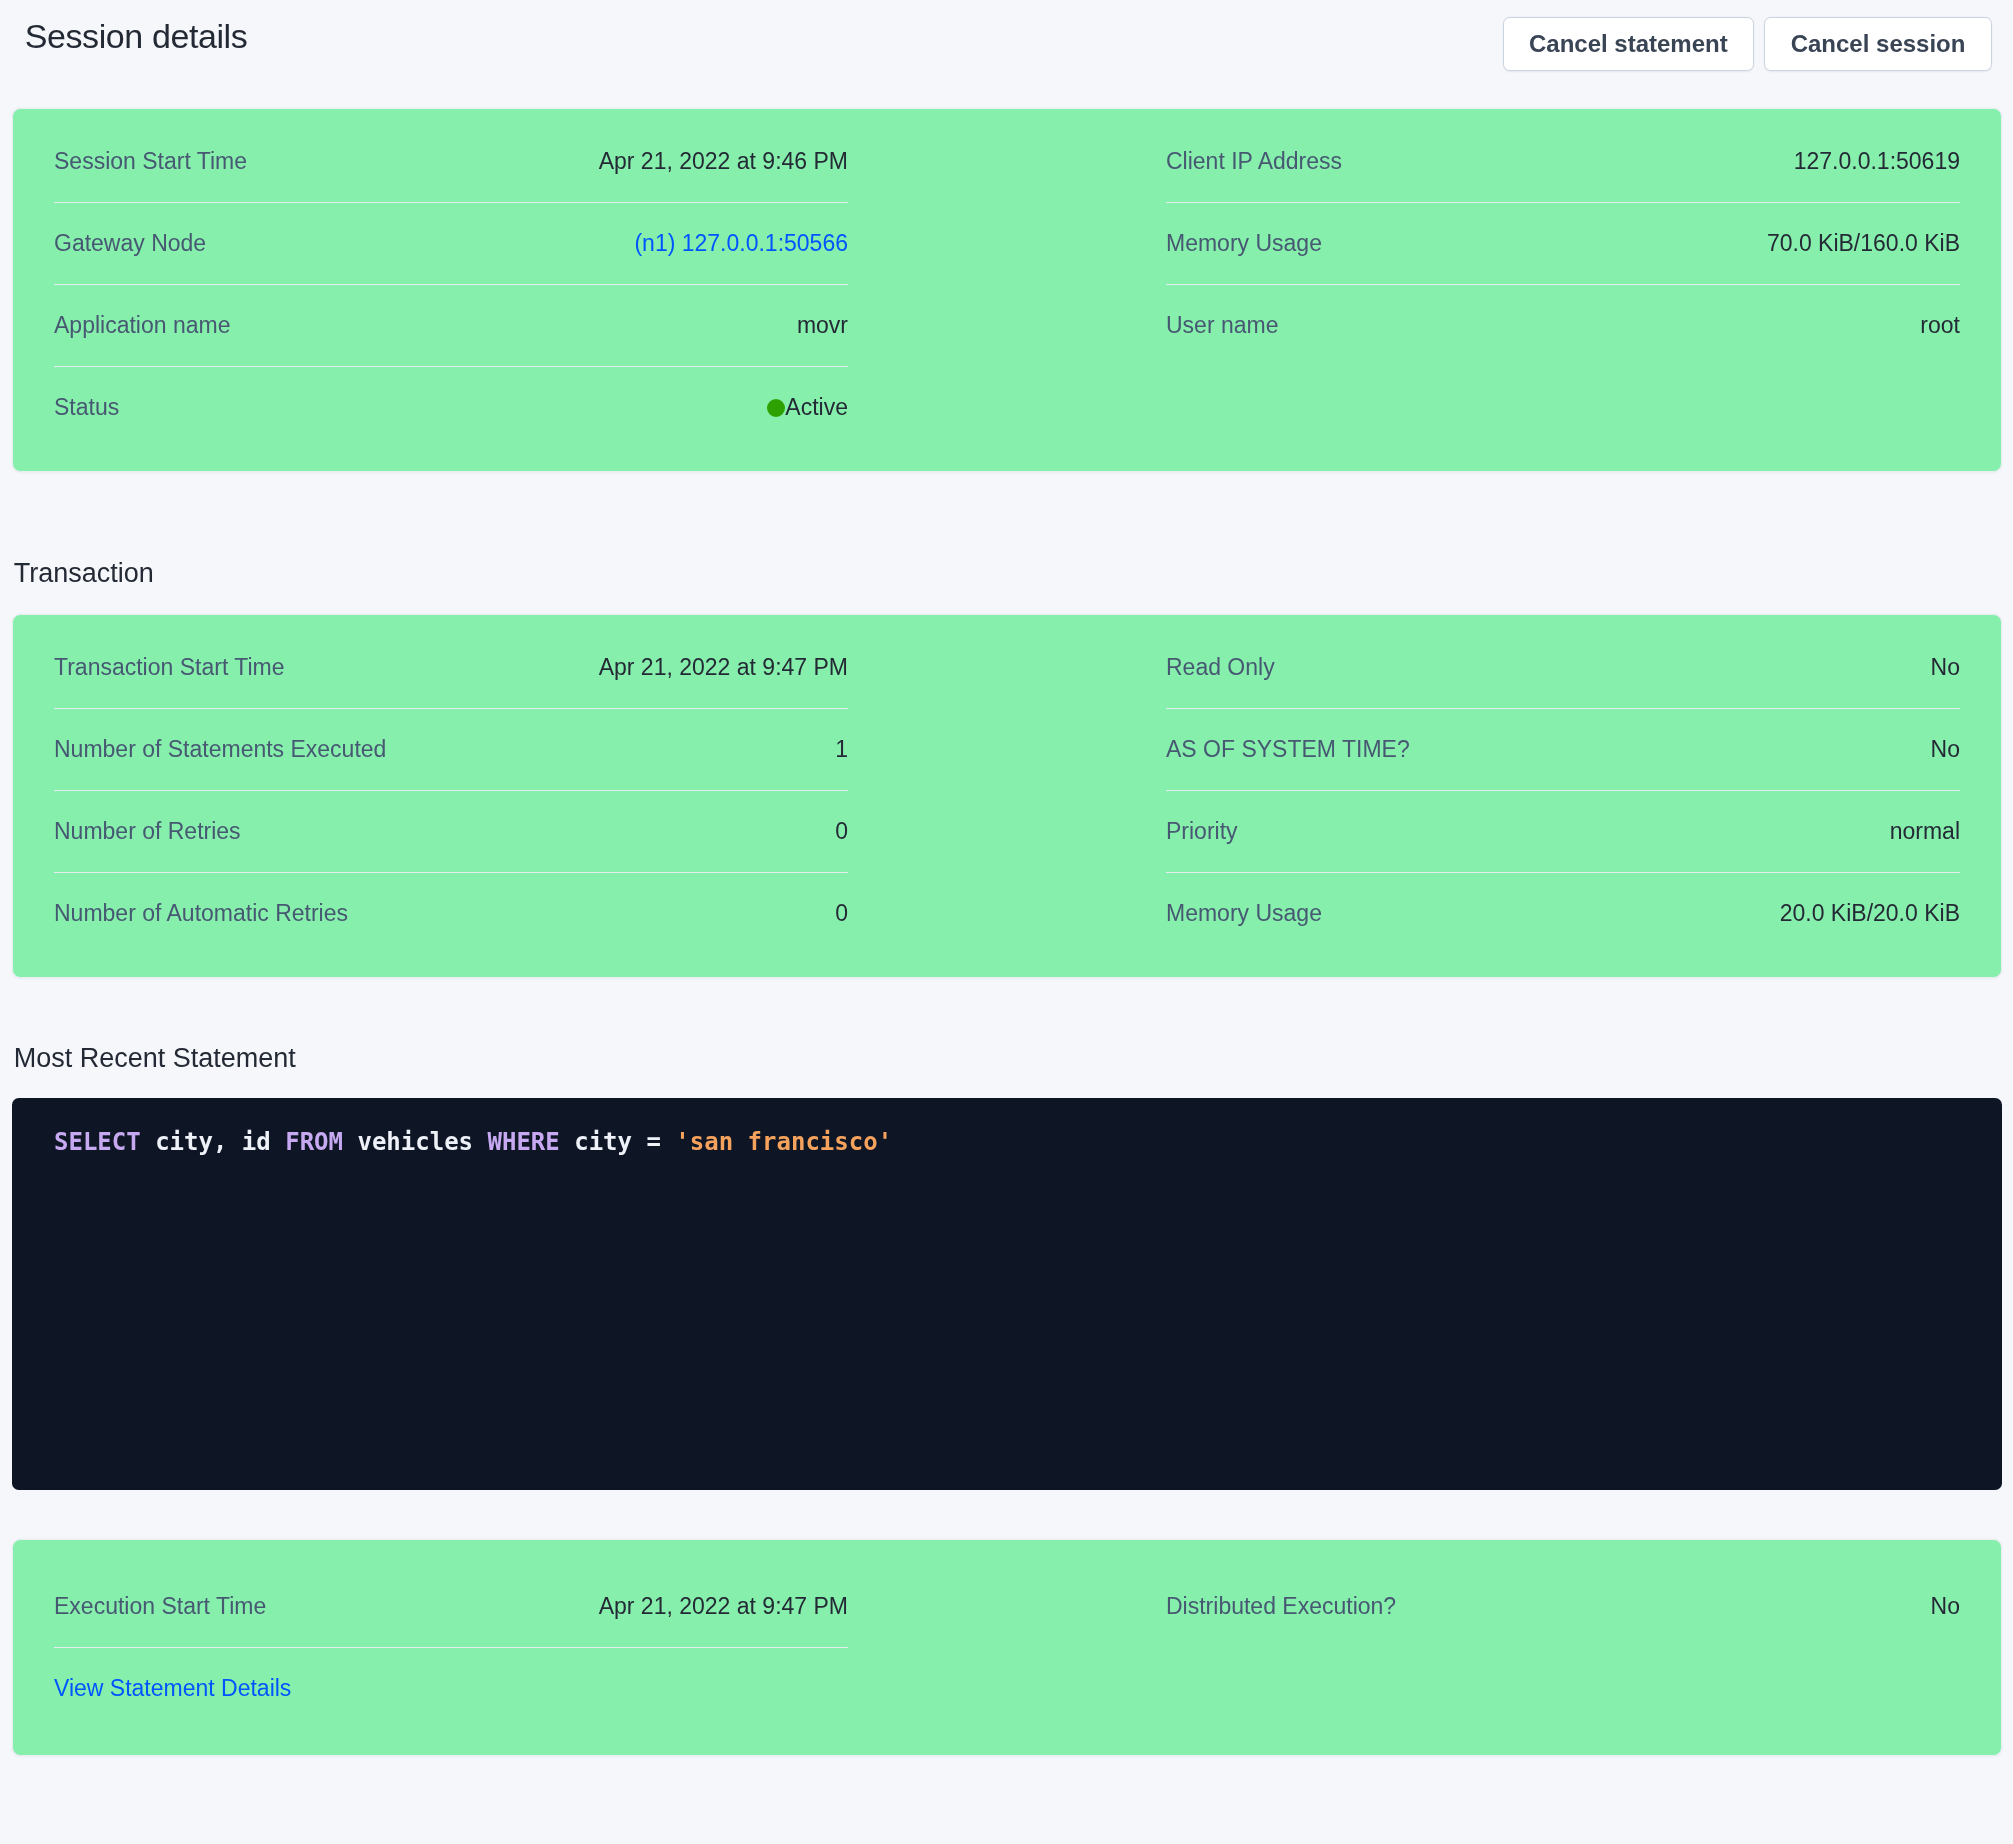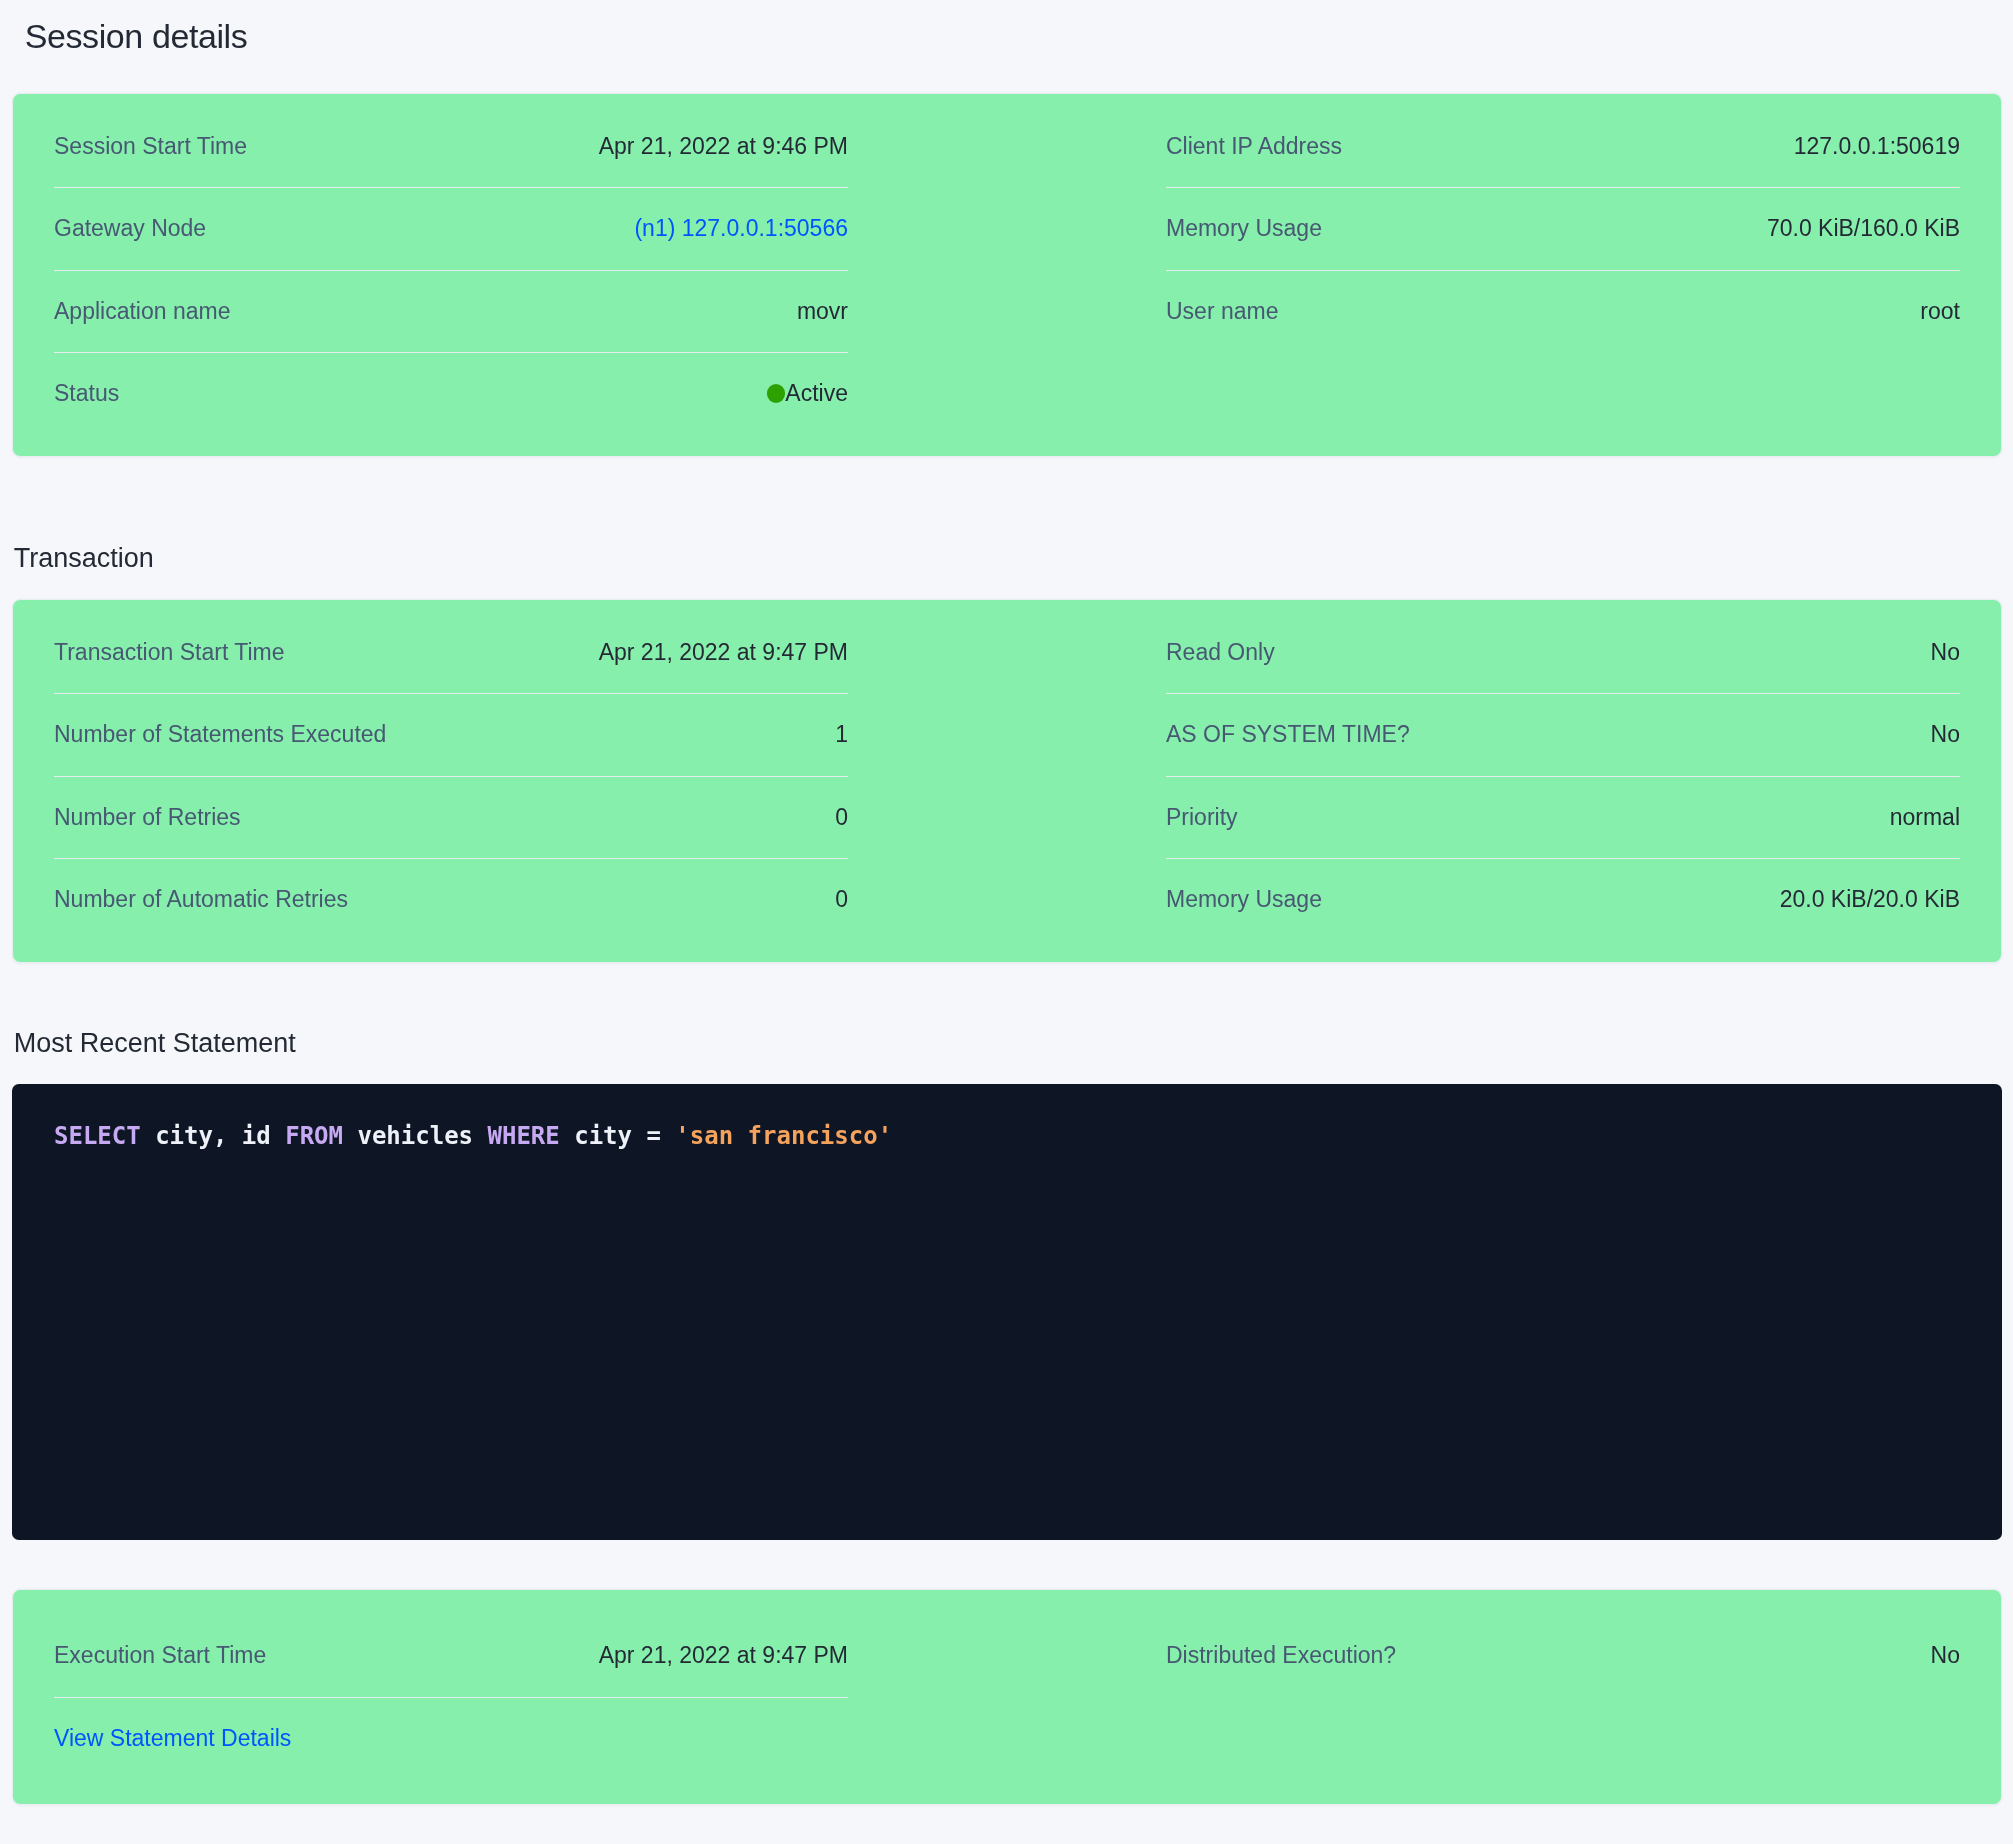--- a/index.html
+++ b/index.html
@@ -47,41 +47,45 @@
   .link-row { padding: 28px 0; font-size:23px; line-height:1.1; }
 
   
   .section-title { font-size:27px; font-weight:500; color:#242a35; margin: 0 0 23px 1.7px; line-height:1.25; }
   .section-title.transaction { margin-top: 85px; }
   .section-title.statement { margin-top: 64px; }
 
   
   .sql-box {
     background:#0e1626; border-radius:6.8px;
-    height: 456px; padding: 36px 42px;
+    height: 392px; padding: 28px 42px;
     margin-bottom: 49px;
   }
   .sql-code {
     margin:0; font-family:"DejaVu Sans Mono","Liberation Mono",monospace;
     font-weight:700; font-size:24px; line-height:1.4; white-space:pre;
   }
   .sql-code span { white-space:pre; }
   .tok-keyword { color:#c7a9f2; }
   .tok-plain   { color:#eef1f7; }
   .tok-string  { color:#f5a25d; }
 
   .execution-card { padding: 25.4px 41px; }
 </style>
 </head>
 <body>
 
 <div class="page">
 
   <div class="page-header">
     <h1 class="page-title">Session details</h1>
+    <div class="header-actions">
+      <button class="btn">Cancel statement</button>
+      <button class="btn">Cancel session</button>
+    </div>
   </div>
 
   <section class="card">
     <div class="card-grid">
       <div>
         <div class="info-row">
           <span class="info-label">Session Start Time</span>
           <span class="info-value">Apr 21, 2022 at 9:46 PM</span>
         </div>
         <div class="info-row">

